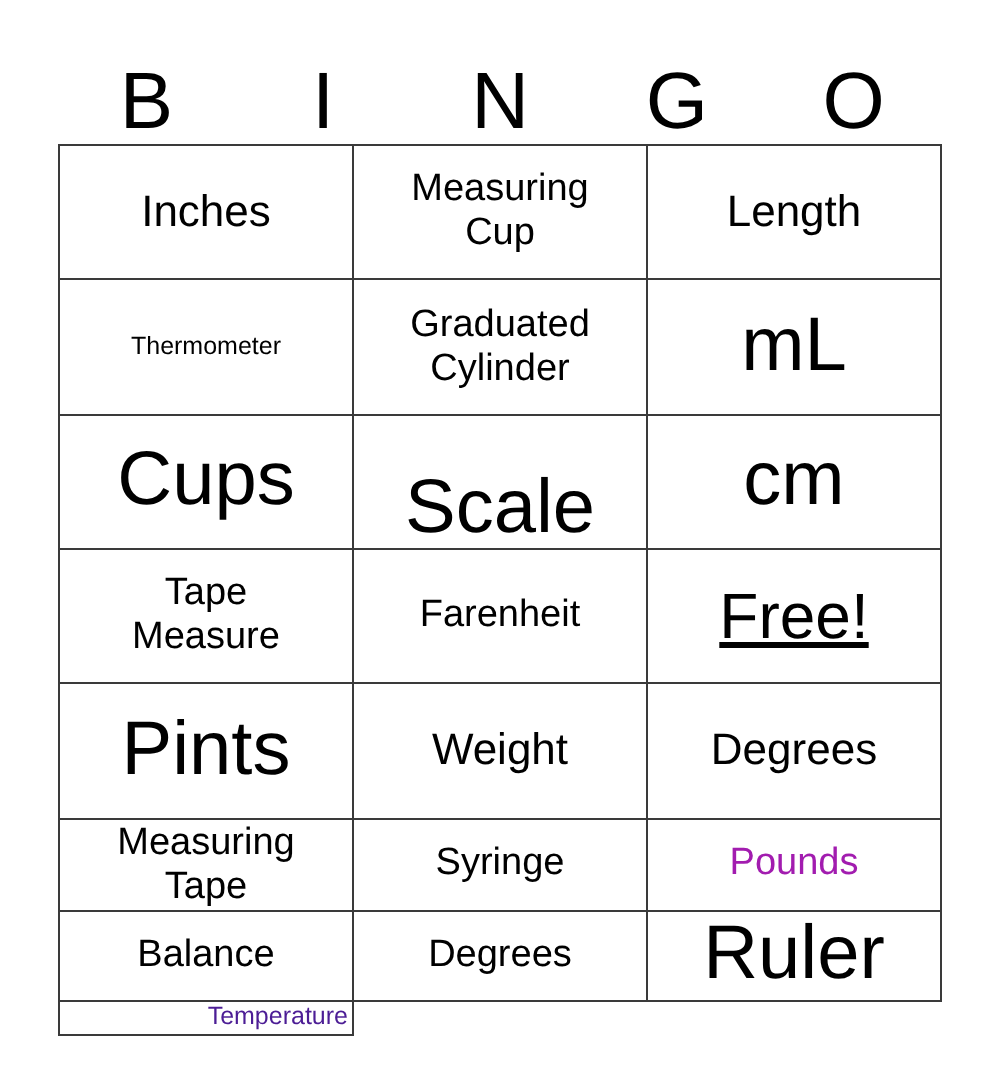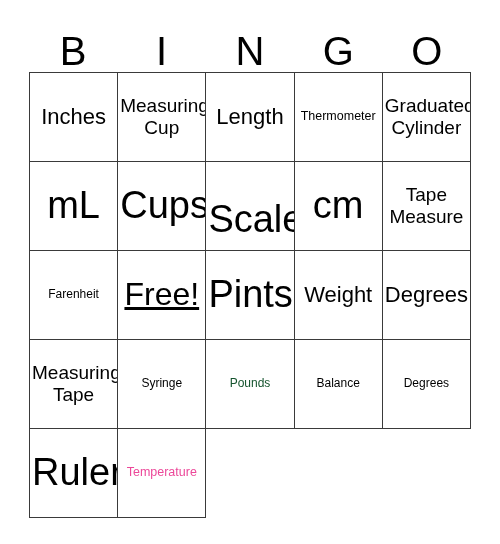--- a/index.html
+++ b/index.html
@@ -46,21 +46,21 @@
   #bingo-grid {
     position: absolute;
     left: 29px;
     top: 72px;
     width: 442px;
     height: 446px;
     box-sizing: border-box;
     border-top: 1.5px solid #3a3a3a;
     border-left: 1.5px solid #3a3a3a;
     display: grid;
-    grid-template-columns: repeat(5, 1fr);
+    grid-template-columns: repeat(3, 1fr);
     grid-template-rows: repeat(5, 1fr);
   }
   .cell {
     box-sizing: border-box;
     border-right: 1.5px solid #3a3a3a;
     border-bottom: 1.5px solid #3a3a3a;
     display: flex;
     align-items: center;
     justify-content: center;
     text-align: center;
@@ -71,21 +71,21 @@
     display: block;
     width: 100%;
     line-height: 1.1;
     color: #000000;
     white-space: pre-line;
   }
   
   .sz-xl   { font-size: 32px; }
   .sz-lg   { font-size: 38px; }
   .sz-md   { font-size: 22px; }
-  .sz-sm   { font-size: 12px; }
+  .sz-sm   { font-size: 19px; }
   .sz-two  { font-size: 19px; line-height: 1.15; }
   .sz-xs   { font-size: 12.5px; }
 </style>
 </head>
 <body style="background: rgb(255, 255, 255);">
 
 <div id="card">
 
   <div id="bingo-header">
       <div class="header-letter" style="color: rgb(0, 0, 0);">B</div>
@@ -145,29 +145,29 @@
         <span class="cell-text sz-md" style="color: rgb(0, 0, 0);">Degrees</span>
       </div>
       <div class="cell" style="border-right-color: rgb(58, 58, 58); border-bottom-color: rgb(58, 58, 58);">
         <span class="cell-text sz-two" style="color: rgb(0, 0, 0);">Measuring
 Tape</span>
       </div>
       <div class="cell" style="border-right-color: rgb(58, 58, 58); border-bottom-color: rgb(58, 58, 58);">
         <span class="cell-text sz-sm" style="color: rgb(0, 0, 0);">Syringe</span>
       </div>
       <div class="cell" style="border-right-color: rgb(58, 58, 58); border-bottom-color: rgb(58, 58, 58);">
-        <span class="cell-text sz-sm" style="color: #14532d;">Pounds</span>
+        <span class="cell-text sz-sm" style="color: #a21caf;">Pounds</span>
       </div>
       <div class="cell" style="border-right-color: rgb(58, 58, 58); border-bottom-color: rgb(58, 58, 58);">
         <span class="cell-text sz-sm" style="color: rgb(0, 0, 0);">Balance</span>
       </div>
       <div class="cell" style="border-right-color: rgb(58, 58, 58); border-bottom-color: rgb(58, 58, 58);">
         <span class="cell-text sz-sm" style="color: rgb(0, 0, 0);">Degrees</span>
       </div>
       <div class="cell" style="border-right-color: rgb(58, 58, 58); border-bottom-color: rgb(58, 58, 58);">
         <span class="cell-text sz-lg" style="color: rgb(0, 0, 0);">Ruler</span>
       </div>
       <div class="cell" style="border-right-color: rgb(58, 58, 58); border-bottom-color: rgb(58, 58, 58);">
-        <span class="cell-text sz-xs" style="color: #ec4899;">Temperature</span>
+        <span class="cell-text sz-xs" style="color: #4c1d95; text-align: right;">Temperature</span>
       </div>
     </div>
 
 </div>
 
 </body></html>

